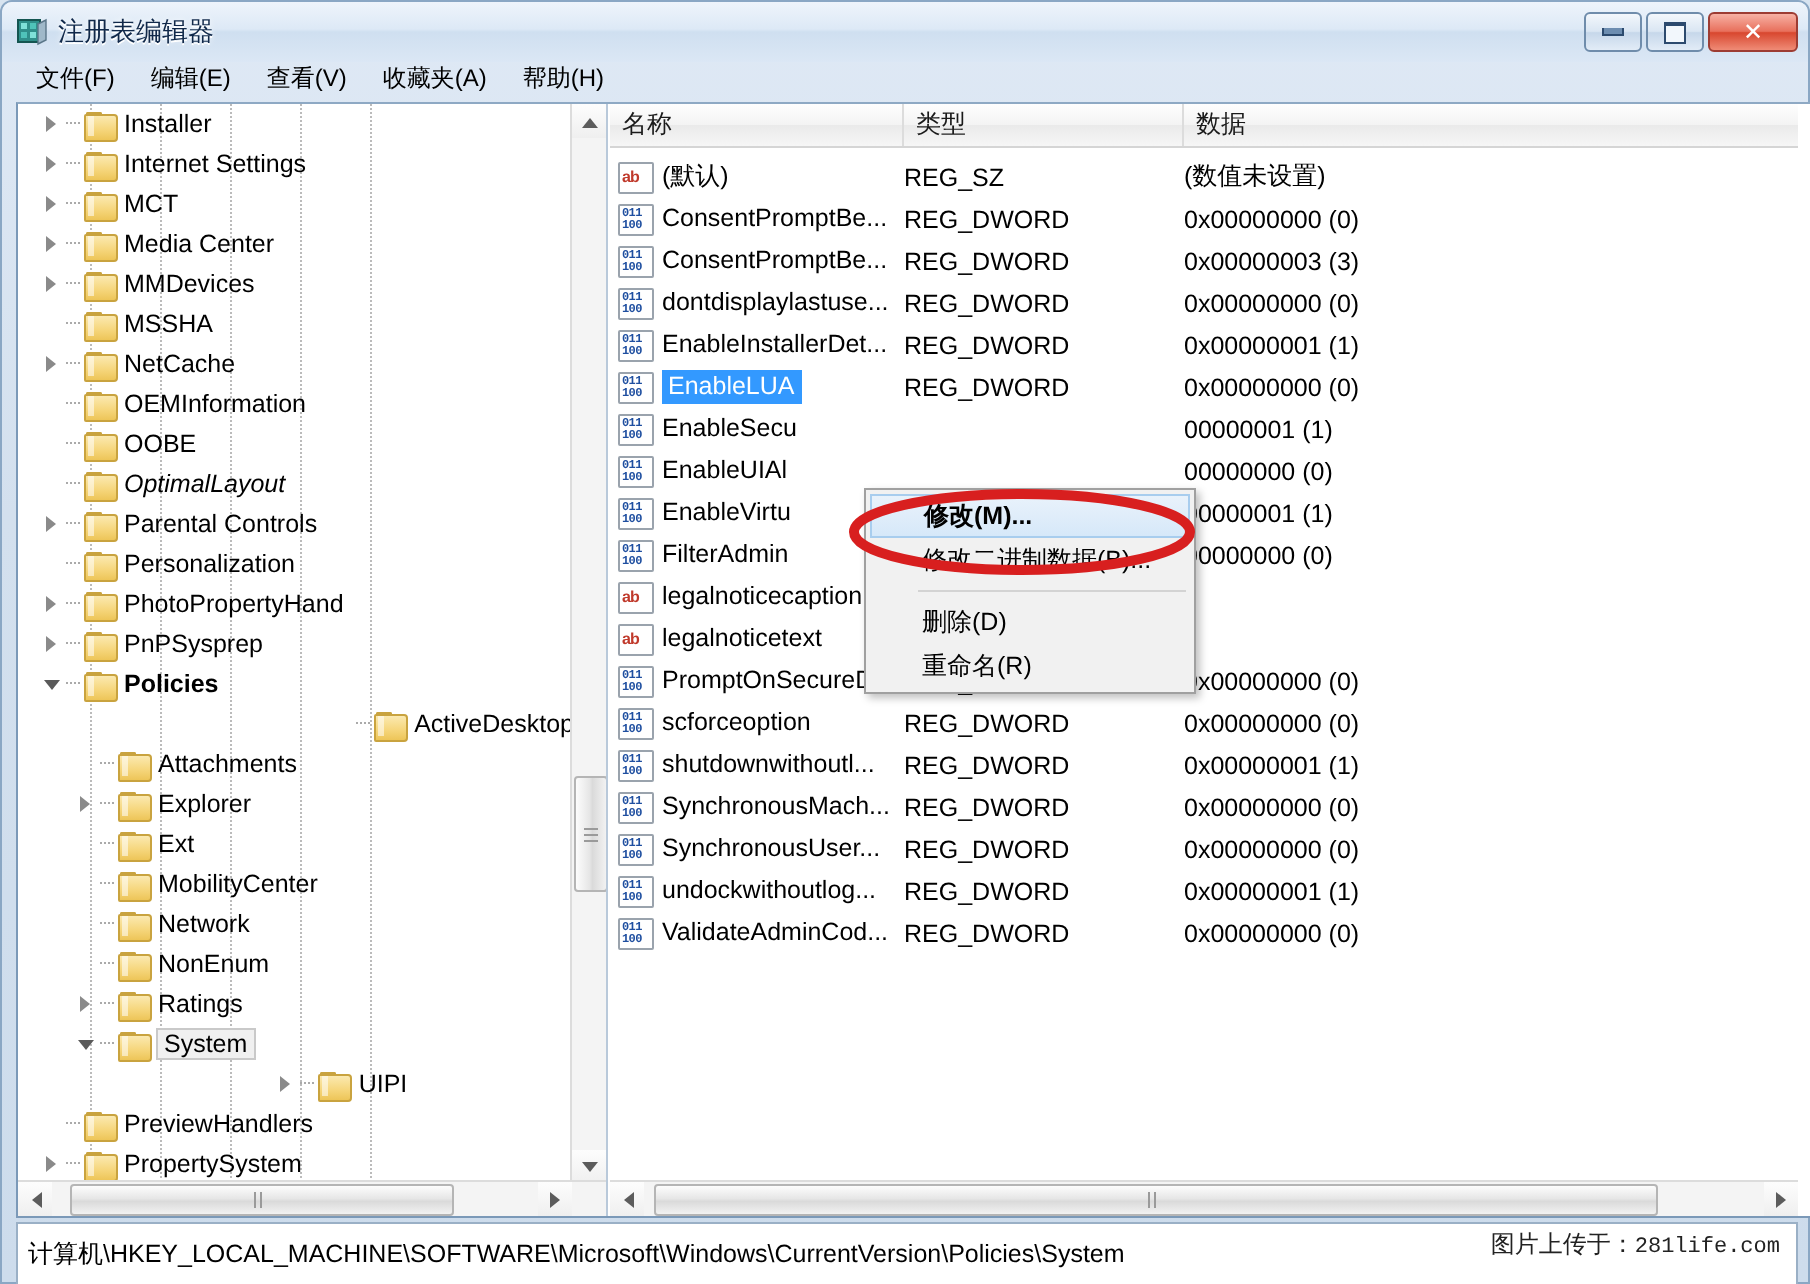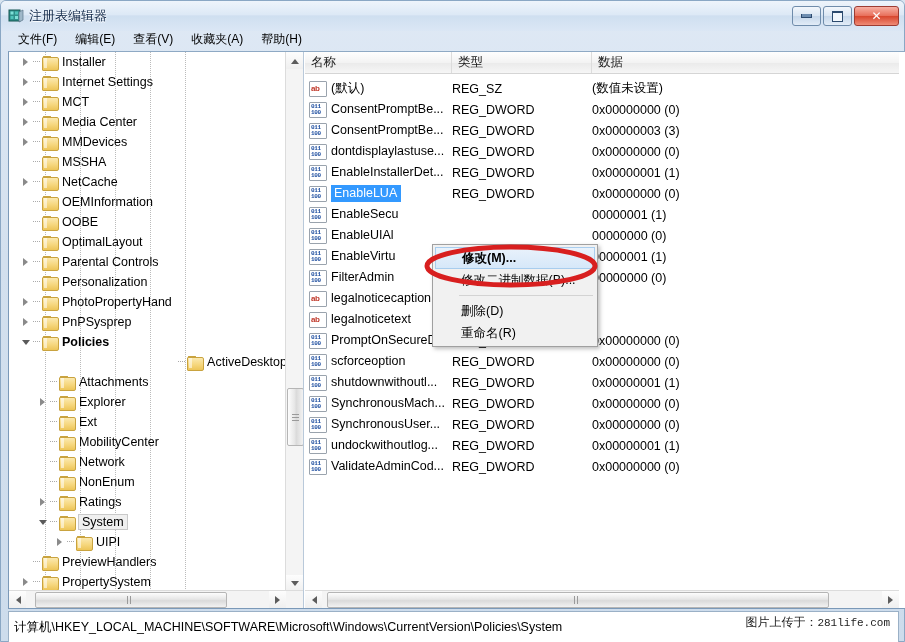--- a/index.html
+++ b/index.html
@@ -373,21 +373,21 @@
               <div style="flex: 0 0 10px; height: 20px;"></div>
               <div class="texp"></div>
               <div class="tdash"></div>
               <div class="folder">
                 <div class="fflap"></div>
                 <div class="fbody"></div>
                 <div class="fshine"></div>
               </div>
               <div class="tlabel">OOBE</div>
             </div>
-            <div class="trow" style="top: 180px;">
+            <div class="trow" style="top: 180px; font-style: italic;">
               <div style="flex: 0 0 10px; height: 20px;"></div>
               <div class="texp"></div>
               <div class="tdash"></div>
               <div class="folder">
                 <div class="fflap"></div>
                 <div class="fbody"></div>
                 <div class="fshine"></div>
               </div>
               <div class="tlabel">OptimalLayout</div>
             </div>
@@ -538,21 +538,21 @@
               <div style="flex: 0 0 27px; height: 20px;"></div>
               <div class="texp arrow open"></div>
               <div class="tdash"></div>
               <div class="folder">
                 <div class="fflap"></div>
                 <div class="fbody"></div>
                 <div class="fshine"></div>
               </div>
               <div class="tlabel">System</div>
             </div>
-            <div class="trow" style="top: 480px;">
+            <div class="trow" style="top: 480px; justify-content: center;">
               <div style="flex: 0 0 44px; height: 20px;"></div>
               <div class="texp arrow"></div>
               <div class="tdash"></div>
               <div class="folder">
                 <div class="fflap"></div>
                 <div class="fbody"></div>
                 <div class="fshine"></div>
               </div>
               <div class="tlabel">UIPI</div>
             </div>

